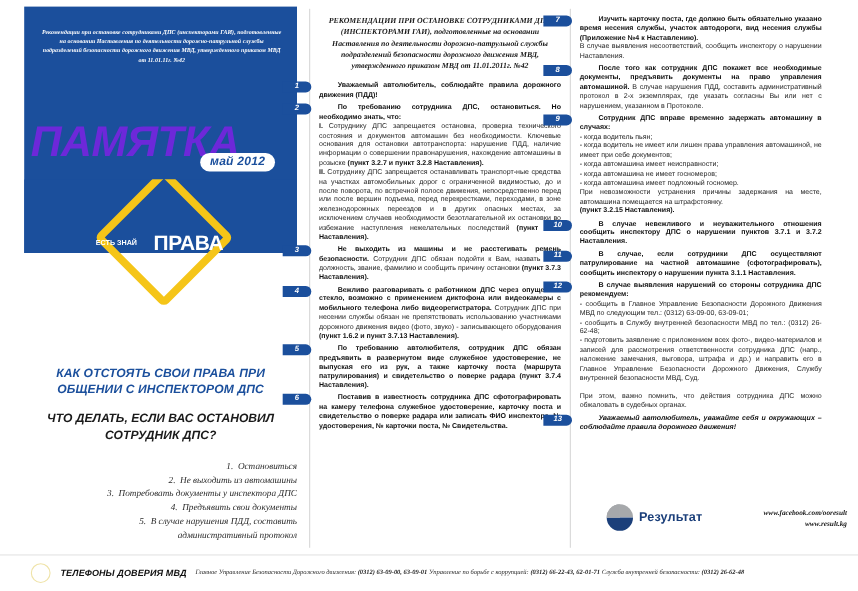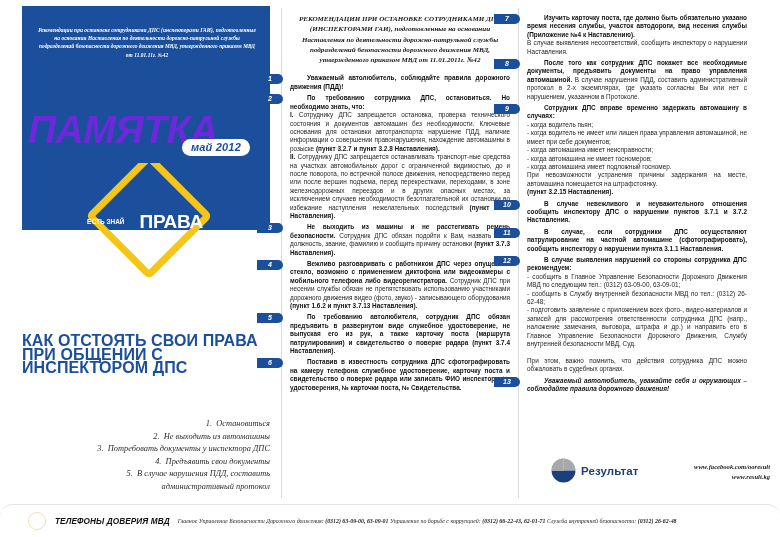--- a/index.html
+++ b/index.html
@@ -24,22 +24,22 @@
 
   .diamond-wrap{position:absolute;left:22px;top:163px;width:248px;height:120px;overflow:hidden;}
   .diamond-bluebg{position:absolute;left:0;top:0;width:248px;height:67px;background:#1b4f9c;}
   .diamond{position:absolute;left:82px;top:8px;width:76px;height:76px;border:7px solid #f5c518;
     transform:rotate(45deg);border-radius:6px;background:transparent;}
   .diamond-text{position:absolute;left:60px;top:45px;width:126px;height:26px;
     display:flex;align-items:center;justify-content:center;gap:15px;}
   .est-znai{color:#ffffff;font-weight:bold;font-size:6.5px;line-height:7px;text-align:right;}
   .prava{color:#ffffff;font-weight:bold;font-size:19px;line-height:19px;letter-spacing:-.3px;}
 
-  .head1{position:absolute;left:22px;top:334px;width:248px;color:#1b4f9c;
-    font-weight:bold;font-size:16px;line-height:13.5px;letter-spacing:.1px;}
+  .head1{position:absolute;left:22px;top:334px;width:248px;text-align:center;color:#1b4f9c;
+    font-weight:bold;font-style:italic;font-size:11px;line-height:13.5px;letter-spacing:.1px;}
   .head2{position:absolute;left:22px;top:374px;width:248px;text-align:center;color:#1a1a1a;
     font-weight:bold;font-style:italic;font-size:11px;line-height:14.5px;}
   .steps{position:absolute;left:22px;top:418px;width:248px;text-align:right;color:#2a2a2a;
     font-family:"Liberation Serif",serif;font-style:italic;font-size:8.4px;line-height:12.6px;}
   .steps div{white-space:pre-wrap;}
 
   
   .vdiv{position:absolute;top:8px;width:1px;height:490px;background:#d8d8d8;}
 
   
@@ -62,21 +62,21 @@
   
   .logo-block{position:absolute;left:551px;top:458px;display:flex;align-items:center;gap:5px;}
   .logo-mark{width:25px;height:25px;position:relative;}
   .urls{position:absolute;left:666px;top:462px;text-align:right;width:104px;
     font-family:"Liberation Serif",serif;font-style:italic;font-weight:bold;font-size:6.6px;
     line-height:9.5px;color:#1a1a1a;}
   .logo-word{color:#1b3f7a;font-weight:bold;font-size:11.5px;letter-spacing:.1px;}
 
   
   .bottombar{position:absolute;left:0;bottom:0;width:780px;height:32px;border-top:1px solid #e3e3e3;
-    display:flex;align-items:center;border-radius:13px;}
+    display:flex;align-items:center;}
   .bb-circle{width:16px;height:16px;border:1.5px solid #efe3a8;border-radius:50%;margin-left:28px;}
   .bb-title{margin-left:9px;color:#111;font-weight:bold;font-style:italic;font-size:8.2px;letter-spacing:.1px;}
   .bb-text{margin-left:8px;font-family:"Liberation Serif",serif;font-style:italic;font-size:5.9px;color:#1f1f1f;
     white-space:nowrap;}
   .bb-text b{font-weight:bold;}
 </style>
 </head>
 <body>
 
 <div class="page">
@@ -94,20 +94,21 @@
       <div class="diamond-bluebg"></div>
       <div class="diamond"></div>
       <div class="diamond-text">
         <span class="est-znai">ЕСТЬ
 ЗНАЙ</span>
         <span class="prava">ПРАВА</span>
       </div>
     </div>
 
     <div class="head1">КАК ОТСТОЯТЬ СВОИ ПРАВА ПРИ ОБЩЕНИИ С ИНСПЕКТОРОМ ДПС</div>
+    <div class="head2">ЧТО ДЕЛАТЬ, ЕСЛИ ВАС ОСТАНОВИЛ СОТРУДНИК ДПС?</div>
     <div class="steps">
         <div>1.  Остановиться</div>
         <div>2.  Не выходить из автомашины</div>
         <div>3.  Потребовать документы у инспектора ДПС</div>
         <div>4.  Предъявить свои документы</div>
         <div>5.  В случае нарушения ПДД, составить
 административный протокол</div>
       </div>
   </div>
 

